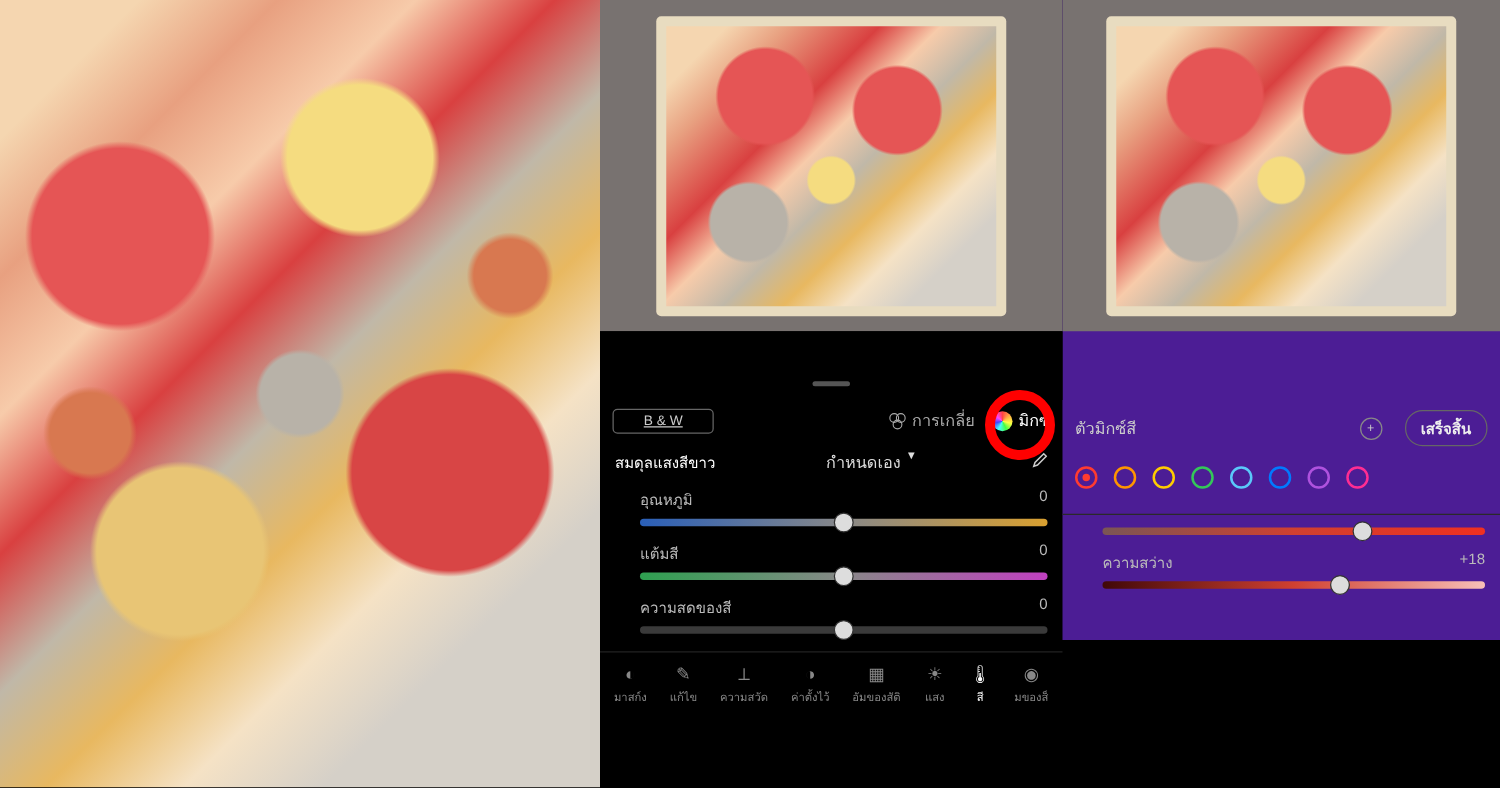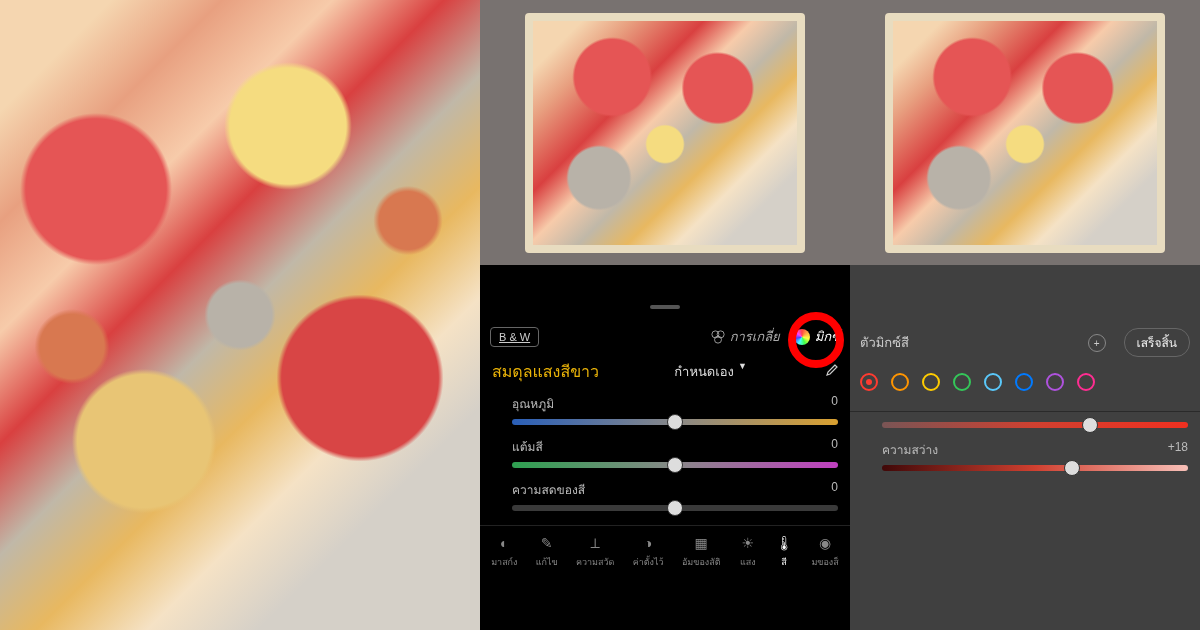--- a/index.html
+++ b/index.html
@@ -1,35 +1,35 @@
 <!DOCTYPE html>
 <html><head>
 <meta charset="utf-8">
 <style>
 * { margin: 0; padding: 0; box-sizing: border-box; font-family: -apple-system, sans-serif; }
 body { width: 1200px; height: 630px; background: #000; display: flex; overflow: hidden; }
 .col-left { width: 480px; height: 630px; }
 .col-mid { width: 370px; height: 630px; background: #000; }
-.col-right { width: 350px; height: 630px; background: #404040; }
+.col-right { width: 350px; height: 512px; background: #4c1d95; }
 .food-large { width: 100%; height: 100%; background: linear-gradient(135deg,#f5d6b0 10%,#e8a080 20%,#f7cbaa 30%,#d94040 40%,#c0b8a8 50%,#e8b860 60%,#f5e2c5 70%,#d5d0c8 80%); position: relative; overflow: hidden; }
 .food-large::before { content:''; position:absolute; inset:0; background: radial-gradient(circle at 20% 30%,#e55555 0 12%,transparent 13%), radial-gradient(circle at 60% 20%,#f5dc80 0 10%,transparent 11%), radial-gradient(circle at 75% 60%,#d84545 0 15%,transparent 16%), radial-gradient(circle at 30% 70%,#e8c575 0 12%,transparent 13%), radial-gradient(circle at 50% 50%,#b8b2a8 0 8%,transparent 9%), radial-gradient(circle at 15% 55%,#d87850 0 6%,transparent 7%), radial-gradient(circle at 85% 35%,#d87850 0 5%,transparent 6%); }
 .preview-top { width: 100%; height: 265px; background:#787270; display:flex; align-items:center; justify-content:center; }
 .bento { width: 280px; height: 240px; background:#e8dcc0; padding:8px; border-radius:4px; }
 .bento-inner { width:100%; height:100%; background: linear-gradient(135deg,#f5d6b0 10%,#e8a080 20%,#d94040 35%,#f7cbaa 45%,#c0b8a8 55%,#e8b860 65%,#f5e2c5 75%,#d5d0c8 85%); position:relative; }
 .bento-inner::before { content:''; position:absolute; inset:0; background: radial-gradient(circle at 30% 25%,#e55555 0 15%,transparent 16%), radial-gradient(circle at 70% 30%,#e55555 0 14%,transparent 15%), radial-gradient(circle at 50% 55%,#f5dc80 0 10%,transparent 11%), radial-gradient(circle at 25% 70%,#b8b2a8 0 12%,transparent 13%); }
 .black-gap { height: 55px; background:#000; position:relative; }
 .grabber { position:absolute; left:50%; top:40px; transform:translateX(-50%); width:30px; height:4px; background:#555; border-radius:2px; }
 .tabs-row { display:flex; align-items:center; padding: 6px 10px; gap: 14px; position:relative; }
-.bw-btn { border:1px solid #666; color:#ccc; font-size:11px; padding:3px 8px; border-radius:4px;text-decoration:underline; }
-.tab-item { display:flex; align-items:center; gap:5px; color:#aaa; font-size:13px;font-style:italic; }
+.bw-btn { border:1px solid #666; color:#ccc; font-size:11px; padding:3px 24px; border-radius:4px;text-decoration:underline; }
+.tab-item { display:flex; align-items:center; gap:5px; color:#aaa; font-size:13px; }
 .tab-icon { width:14px; height:14px; }
 .color-wheel { width:16px; height:16px; border-radius:50%; background: conic-gradient(#f44,#fa4,#ff4,#4f4,#4ff,#44f,#f4f,#f44); }
 .red-circle { position:absolute; width:56px; height:56px; border:8px solid #f00; border-radius:50%; right:6px; top:-8px; }
 .wb-row { display:flex; align-items:center; justify-content:space-between; padding:6px 12px; }
-.wb-label { color:#eab308; font-size:16px; }
+.wb-label { color:#ffffff; font-size:12px; }
 .wb-val { color:#ddd; font-size:13px; display:flex; align-items:flex-start; gap:4px; }
 .chev { font-size:9px; }
 .eyedrop { color:#ccc; font-size:14px; }
 .slider-group { padding: 4px 12px 8px; margin-left: 20px; }
 .slider-label-row { display:flex; justify-content:space-between; color:#bbb; font-size:12px; margin-bottom:6px; }
 .slider-track { width:100%; height:6px; border-radius:3px; position:relative; }
 .temp-track { background:linear-gradient(90deg,#2a5fb8,#888,#d9a030); }
 .tint-track { background:linear-gradient(90deg,#2ea050,#888,#c040c0); }
 .gray-track { background:#3a3a3a; }
 .hue-track { background:linear-gradient(90deg,#c03050,#d04030,#d06030); }
@@ -37,21 +37,21 @@
 .lum-track { background:linear-gradient(90deg,#400808,#d04030,#f8c0b8); }
 .thumb { position:absolute; top:50%; transform:translate(-50%,-50%); width:16px; height:16px; border-radius:50%; background:#ddd; border:1px solid #333; }
 .toolbar { display:flex; justify-content:space-around; padding:8px 2px 4px; border-top:1px solid #222; margin-top:6px; }
 .tool { display:flex; flex-direction:column; align-items:center; gap:3px; color:#888; font-size:9px; }
 .tool.active { color:#fff; }
 .tool-icon { width:18px; height:18px; display:flex; align-items:center; justify-content:center; font-size:14px; }
 .mixer-header { display:flex; align-items:center; justify-content:space-between; padding:8px 10px; }
 .mixer-title { color:#ccc; font-size:13px; }
 .target-icon { color:#ccc; width:18px; height:18px; border:1px solid #888; border-radius:50%; position:relative; }
 .target-icon::before { content:'+'; position:absolute; left:50%; top:50%; transform:translate(-50%,-50%); font-size:10px; }
-.done-btn { border:1px solid #666; color:#eee; border-radius:14px; padding:4px 12px; font-size:12px; }
+.done-btn { border:1px solid #666; color:#eee; border-radius:14px; padding:4px 12px; font-size:12px;font-weight:bold; }
 .swatches { display:flex; gap:13px; padding:8px 10px 14px; }
 .swatch { width:18px; height:18px; border-radius:50%; border:2px solid; }
 .swatch.sel { position:relative; }
 .swatch.sel::after { content:''; position:absolute; inset:4px; border-radius:50%; background:currentColor; }
 .hr-line { height:1px; background:#2a2a2a; margin:6px 0; }
 </style>
 </head>
 <body>
 
 <div class="col-left">

